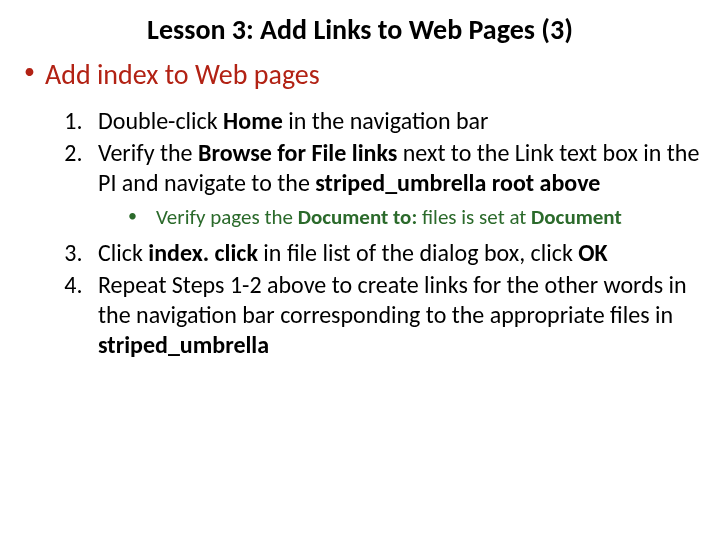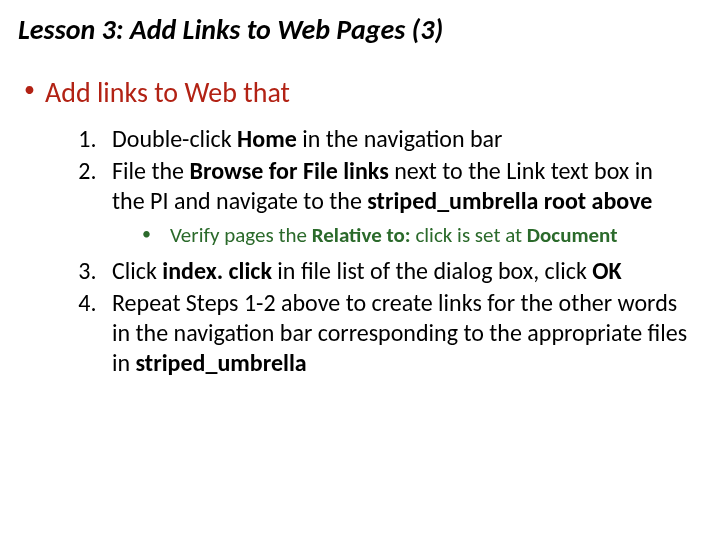--- a/index.html
+++ b/index.html
@@ -11,42 +11,42 @@
     font-family: Calibri, "Segoe UI", Arial, sans-serif;
     font-size: 24px;
     line-height: 1.25;
     color: #000;
     background: #fff;
   }
   .slide {
     padding: 12px 18px 18px 18px;
   }
   .title {
+    text-align: center;
     font-weight: 700;
     font-size: 28px;
-    margin-bottom: 28px;
-    font-style: italic;
+    margin-bottom: 10px;
   }
   .bullet-row {
     display: flex;
     align-items: flex-start;
     color: #b22214;
     font-size: 28px;
     margin-bottom: 14px;
     margin-left: 6px;
   }
   .bullet-row .dot {
     display: inline-block;
     margin-right: 10px;
     font-size: 22px;
     line-height: 1.4;
   }
   ol.steps {
     list-style: decimal;
-    margin: 14px;
+    margin: 0;
     padding-left: 70px;
     color: #000;
     font-size: 24px;
   }
   ol.steps > li {
     padding-left: 10px;
     margin-bottom: 2px;
   }
   .sub {
     display: flex;
@@ -65,35 +65,35 @@
 </style>
 </head>
 <body>
 
 <div class="slide">
 
   <div class="title">Lesson 3: Add Links to Web Pages (3)</div>
 
   <div class="bullet-row">
     <span class="dot">•</span>
-    <span>Add links to Web that</span>
+    <span>Add index to Web pages</span>
   </div>
 
   <ol class="steps">
 
     <li>
       <span>Double-click </span><b>Home</b><span> in the navigation bar</span>
     </li>
 
     <li>
-      <span>File the </span><b>Browse for File links </b><span>next to the Link text box in the PI and navigate to the </span><b>striped_umbrella root above</b>
+      <span>Verify the </span><b>Browse for File links </b><span>next to the Link text box in the PI and navigate to the </span><b>striped_umbrella root above</b>
       <div class="sub">
         <span class="dot">•</span>
         <span>
-          <span>Verify pages the </span><b>Relative to: </b><span>click is set at </span><b>Document</b>
+          <span>Verify pages the </span><b>Document to: </b><span>files is set at </span><b>Document</b>
         </span>
       </div>
     </li>
 
     <li>
       <span>Click </span><b>index. click </b><span>in file list of the dialog box, click </span><b>OK</b>
     </li>
 
     <li>
       <span>Repeat Steps 1-2 above to create links for the other words in the navigation bar corresponding to the appropriate files in </span><b>striped_umbrella</b>

